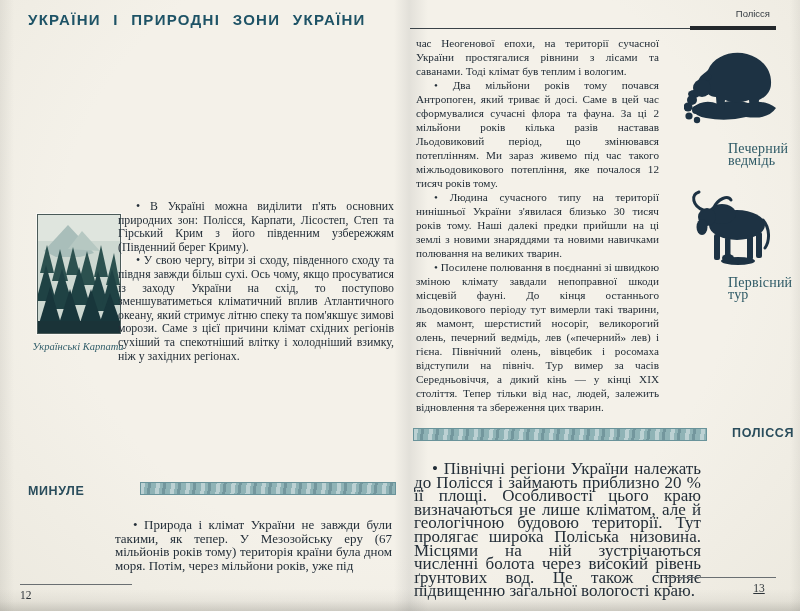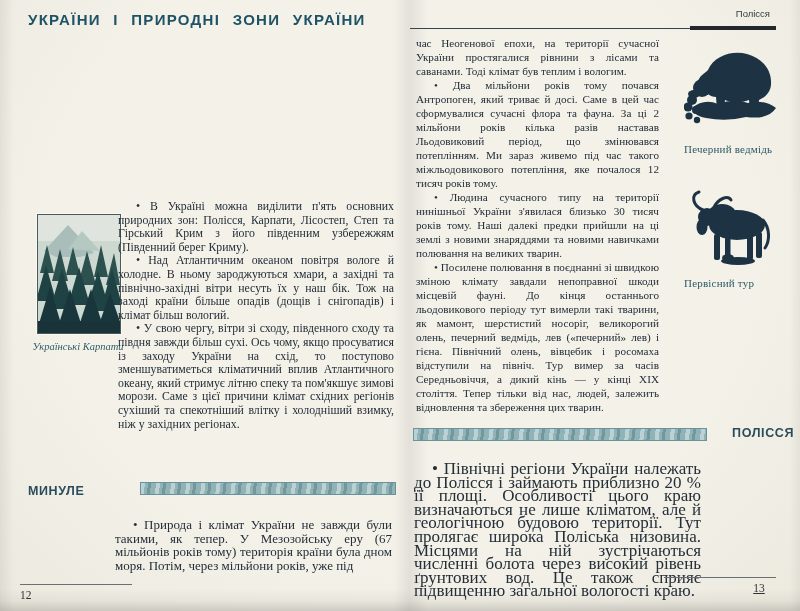--- a/index.html
+++ b/index.html
@@ -72,21 +72,21 @@
   .foot-rule-left{position:absolute;left:20px;top:584px;width:112px;height:1px;background:#6a6f72;}
   .foot-rule-right{position:absolute;left:664px;top:577px;width:112px;height:1px;background:#6a6f72;}
   .page-num{position:absolute;font-size:11.5px;color:#2c3338;}
   .page-num.left{left:20px;top:589px;}
   .page-num.right{left:742px;top:582px;width:34px;text-align:center;text-decoration:underline;}
   
   .fig-right{position:absolute;text-align:left;}
   .fig-bear{left:684px;top:42px;width:96px;}
   .fig-tur{left:684px;top:188px;width:92px;}
   .fig-right .fig-caption{
-    margin-top:5px;font-size:11px;line-height:12px;color:#2e5a66;letter-spacing:.2px;
+    margin-top:5px;font-size:14px;line-height:12px;color:#2e5a66;letter-spacing:.2px;margin-left:44px;
   }
 </style>
 </head>
 <body>
 
 <div id="stage">
   <div class="gutter"></div>
 
   <div class="chapter-title">УКРАЇНИ І ПРИРОДНІ ЗОНИ УКРАЇНИ</div>
 
@@ -119,21 +119,20 @@
           <polygon points="58,118 72,78 86,118"></polygon>
         </g>
         <rect y="106" width="82" height="12" fill="#1a3338"></rect>
       </svg>
     </div>
     <figcaption class="photo-caption">Українські Карпати</figcaption>
   </figure>
 
   <div class="body-col col-left-zones">
     <p>• В Україні можна виділити п'ять основних природних зон: Полісся, Карпати, Лісостеп, Степ та Гірський Крим з його південним узбережжям (Південний берег Криму).</p>
-    <p>• Над Атлантичним океаном повітря вологе й холодне. В ньому зароджуються хмари, а західні та північно-західні вітри несуть їх у наш бік. Тож на заході країни більше опадів (дощів і снігопадів) і клімат більш вологий.</p>
     <p>• У свою чергу, вітри зі сходу, південного сходу та півдня завжди більш сухі. Ось чому, якщо просуватися із заходу України на схід, то поступово зменшуватиметься кліматичний вплив Атлантичного океану, який стримує літню спеку та пом'якшує зимові морози. Саме з цієї причини клімат східних регіонів сухіший та спекотніший влітку і холодніший взимку, ніж у західних регіонах.</p>
   </div>
 
   <div class="sec-head minule-head">МИНУЛЕ</div>
   <div class="tex-bar minule-bar"></div>
 
   <div class="body-col col-left-past">
     <p>• Природа і клімат України не завжди були такими, як тепер. У Мезозойську еру (67 мільйонів років тому) територія країни була дном моря. Потім, через мільйони років, уже під</p>
   </div>
 

